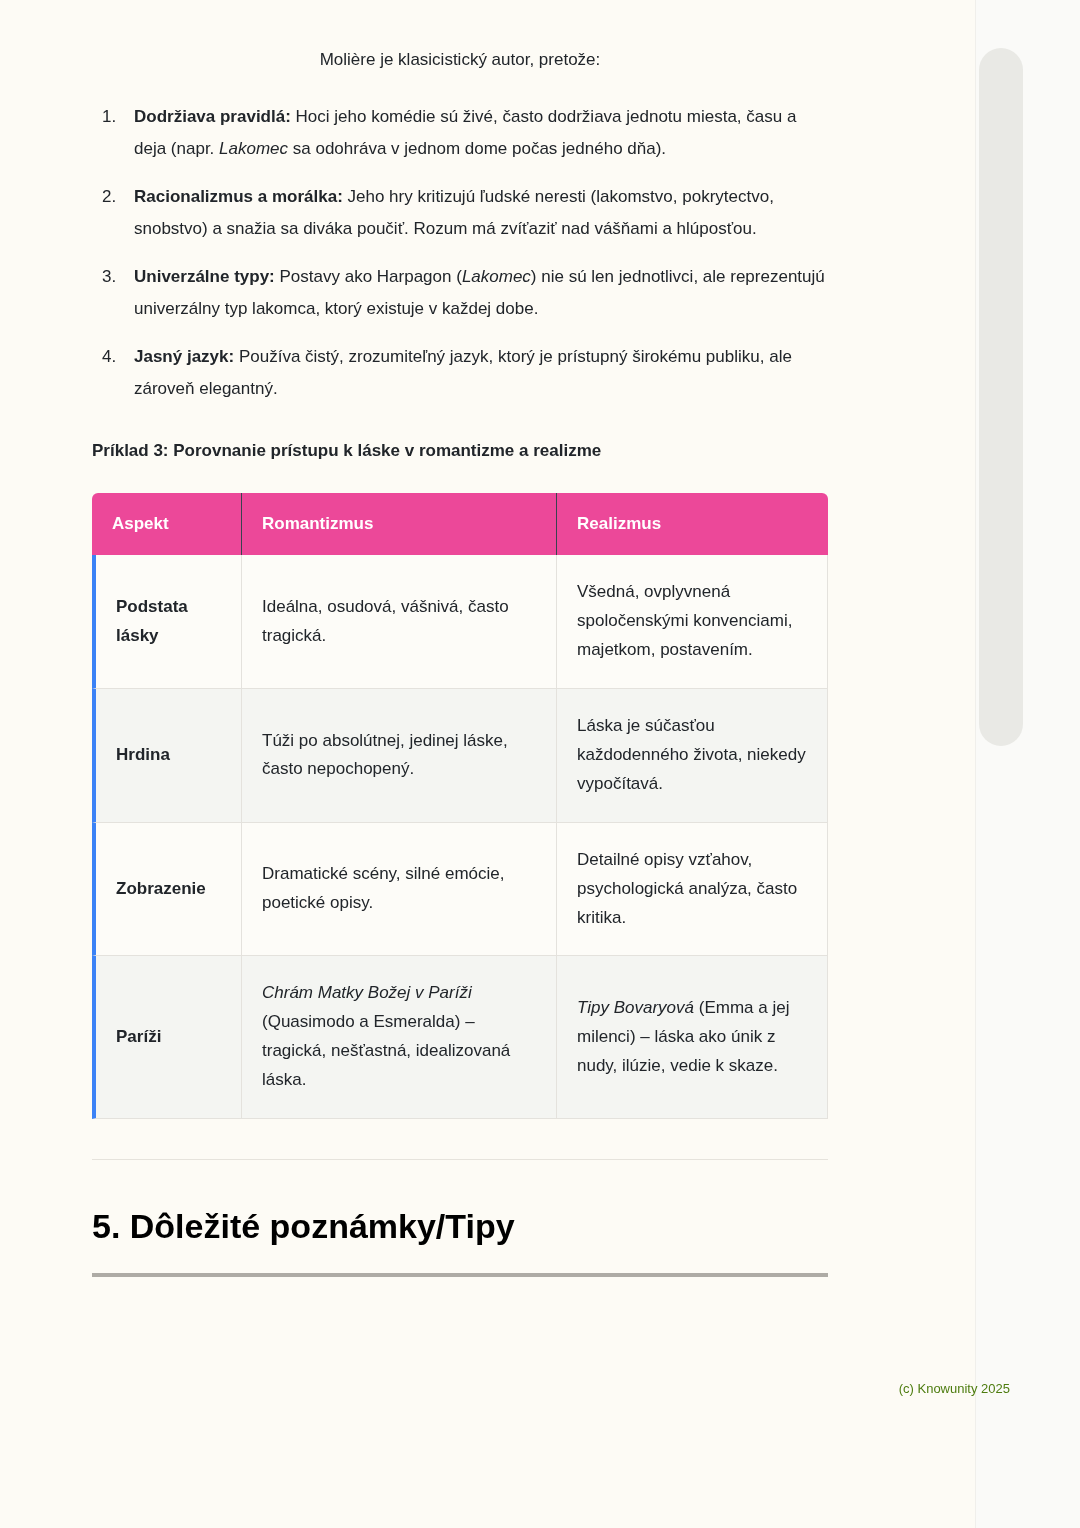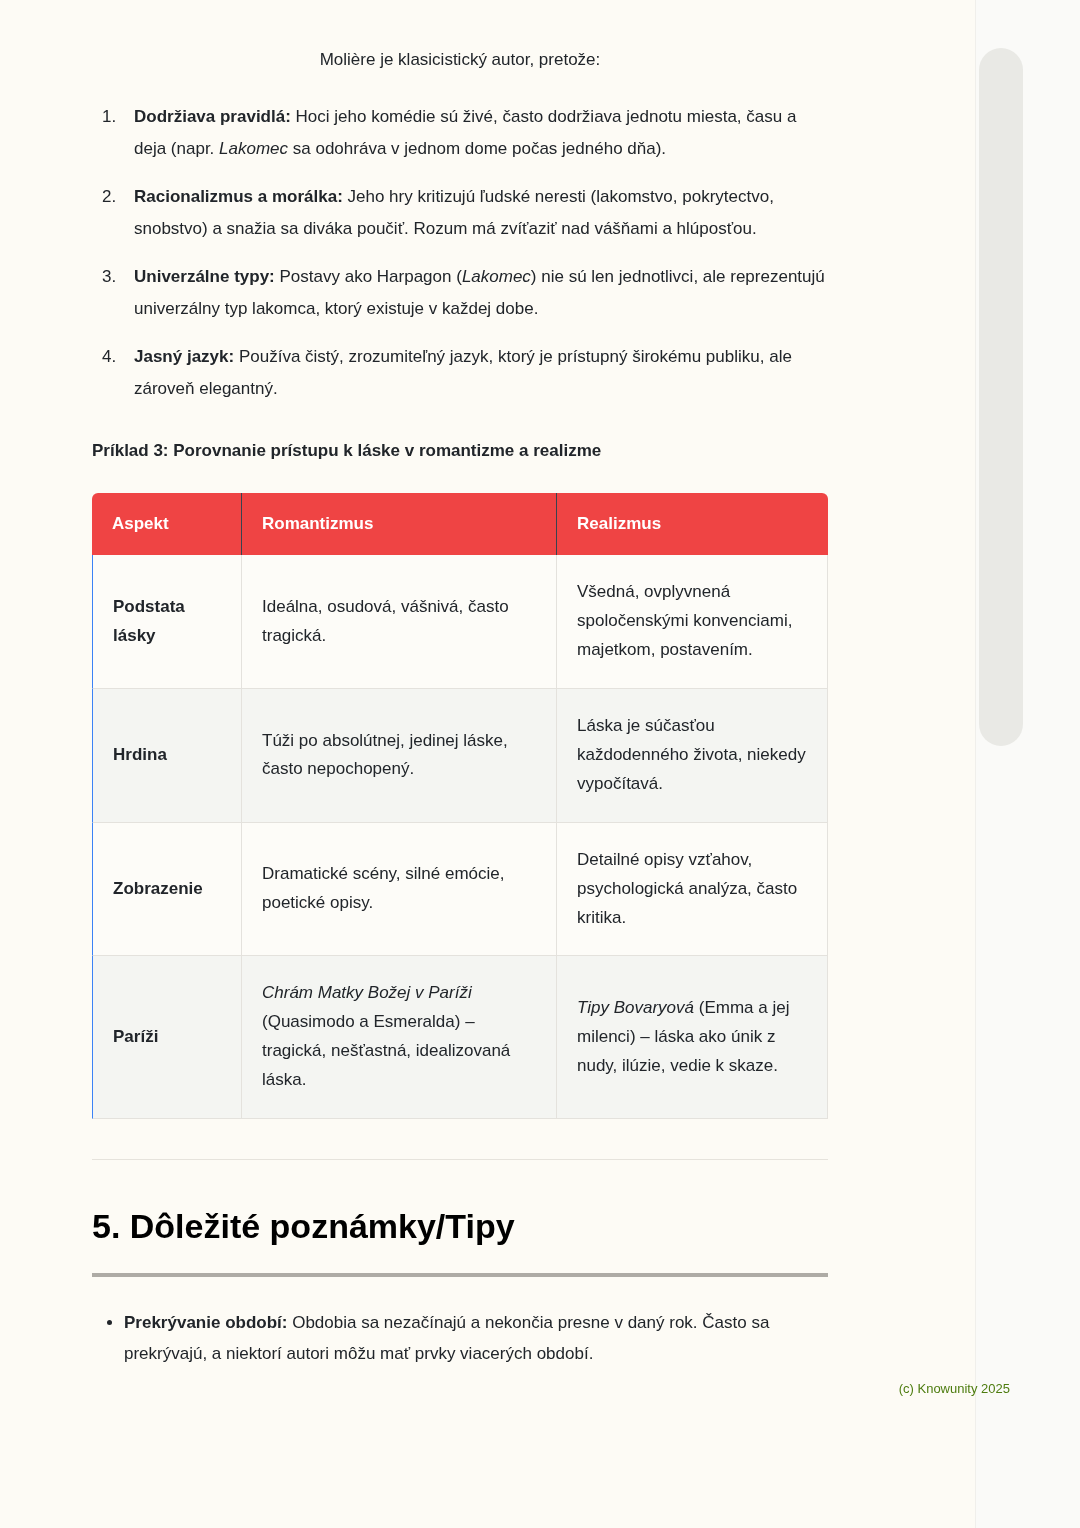--- a/index.html
+++ b/index.html
@@ -47,38 +47,38 @@
   }
   table.cmp {
     width: 100%;
     border-collapse: separate;
     border-spacing: 0;
     font-size: 17px;
   }
   table.cmp col.c1 { width: 150px; }
   table.cmp col.c2 { width: 315px; }
   table.cmp thead th {
-    background: #ef4444;
+    background: #ec4899;
     color: #ffffff;
     font-weight: 700;
     text-align: left;
     padding: 21px 20px;
     border-right: 1px solid #39434f;
   }
   table.cmp thead th:first-child { border-top-left-radius: 6px; }
   table.cmp thead th:last-child  { border-top-right-radius: 6px; border-right: none; }
   table.cmp tbody td {
     padding: 23px 20px;
     line-height: 1.7;
     vertical-align: middle;
     border-right: 1px solid #e4e2dd;
     border-bottom: 1px solid #e4e2dd;
     background: #fdfcf8;
   }
-  table.cmp tbody td:first-child { border-left: 1px solid #3b82f6; margin-top: 24px; }
+  table.cmp tbody td:first-child { border-left: 4px solid #3b82f6; margin-top: 24px; }
   table.cmp tbody tr:nth-child(even) td { background: #f4f5f2; }
   table.cmp tbody td.aspect { font-weight: 700; }
   .divider-thin {
     height: 1px;
     background: #e6e3dc;
     margin-top: 40px;
   }
   h2.section-heading {
     font-size: 34px;
     font-weight: 700;
@@ -192,23 +192,20 @@
           <td><i>Tipy Bovaryová</i><span> (Emma a jej milenci) – láska ako únik z nudy, ilúzie, vedie k skaze.</span></td>
         </tr>
       </tbody>
     </table>
 
     <div class="divider-thin"></div>
 
     <h2 class="section-heading">5. Dôležité poznámky/Tipy</h2>
     <div class="divider-thick"></div>
 
-    <ul class="tips">
-      <li><b>Prekrývanie období:</b><span> Obdobia sa nezačínajú a nekončia presne v daný rok. Často sa prekrývajú, a niektorí autori môžu mať prvky viacerých období.</span></li>
-    </ul>
 
   </div>
 
   <div class="right-rail">
     <div class="scroll-thumb"></div>
   </div>
 
   <div class="copyright">(c) Knowunity 2025</div>
 </div>
 

